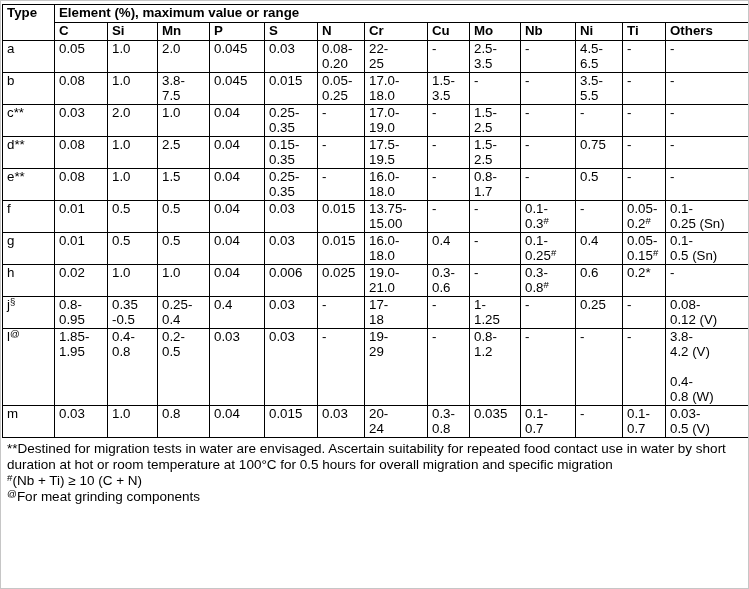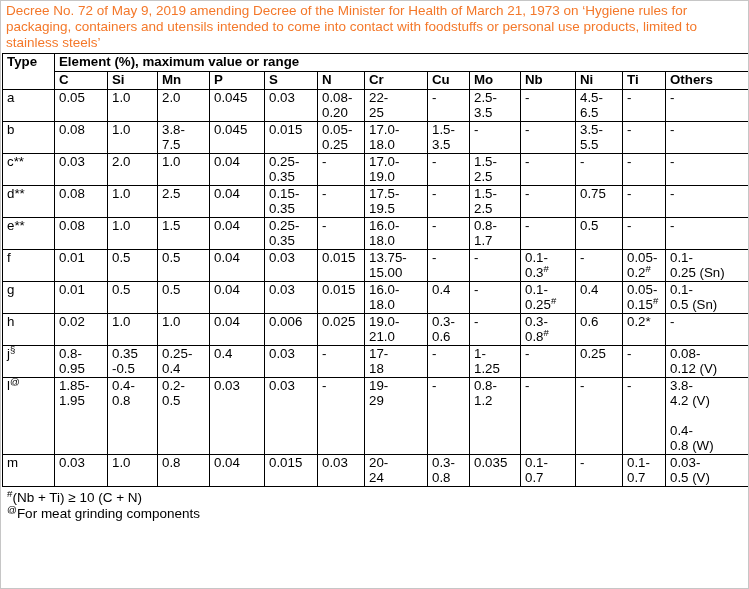--- a/index.html
+++ b/index.html
@@ -47,21 +47,20 @@
     font-size: 13.5px;
     line-height: 16px;
   }
   .footnotes div { margin: 0; }
 </style>
 </head>
 <body>
 
 <div class="page">
   <div class="intro">
-    <p>Decree No. 72 of May 9, 2019 amending Decree of the Minister for Health of March 21, 1973 on ‘Hygiene rules for packaging, containers and utensils intended to come into contact with foodstuffs or personal use products, limited to stainless steels’</p>
   </div>
 
   <table class="comp-table">
     <colgroup>
       <col style="width:52px">
         <col style="width:53px">
         <col style="width:50px">
       <col style="width:52px">
         <col style="width:55px">
         <col style="width:53px">
@@ -318,16 +317,17 @@
           <td>-</td>
           <td>0.1-
 0.7</td>
           <td>0.03-
 0.5 (V)</td>
         </tr>
       </tbody>
   </table>
 
   <div class="footnotes" id="footnotes">
+      <div>**Destined for migration tests in water are envisaged. Ascertain suitability for repeated food contact use in water by short duration at hot or room temperature at 100°C for 0.5 hours for overall migration and specific migration</div>
       <div><sup>#</sup>(Nb + Ti) ≥ 10 (C + N)</div>
       <div><sup>@</sup>For meat grinding components</div>
     </div>
 </div>
 
 </body></html>

